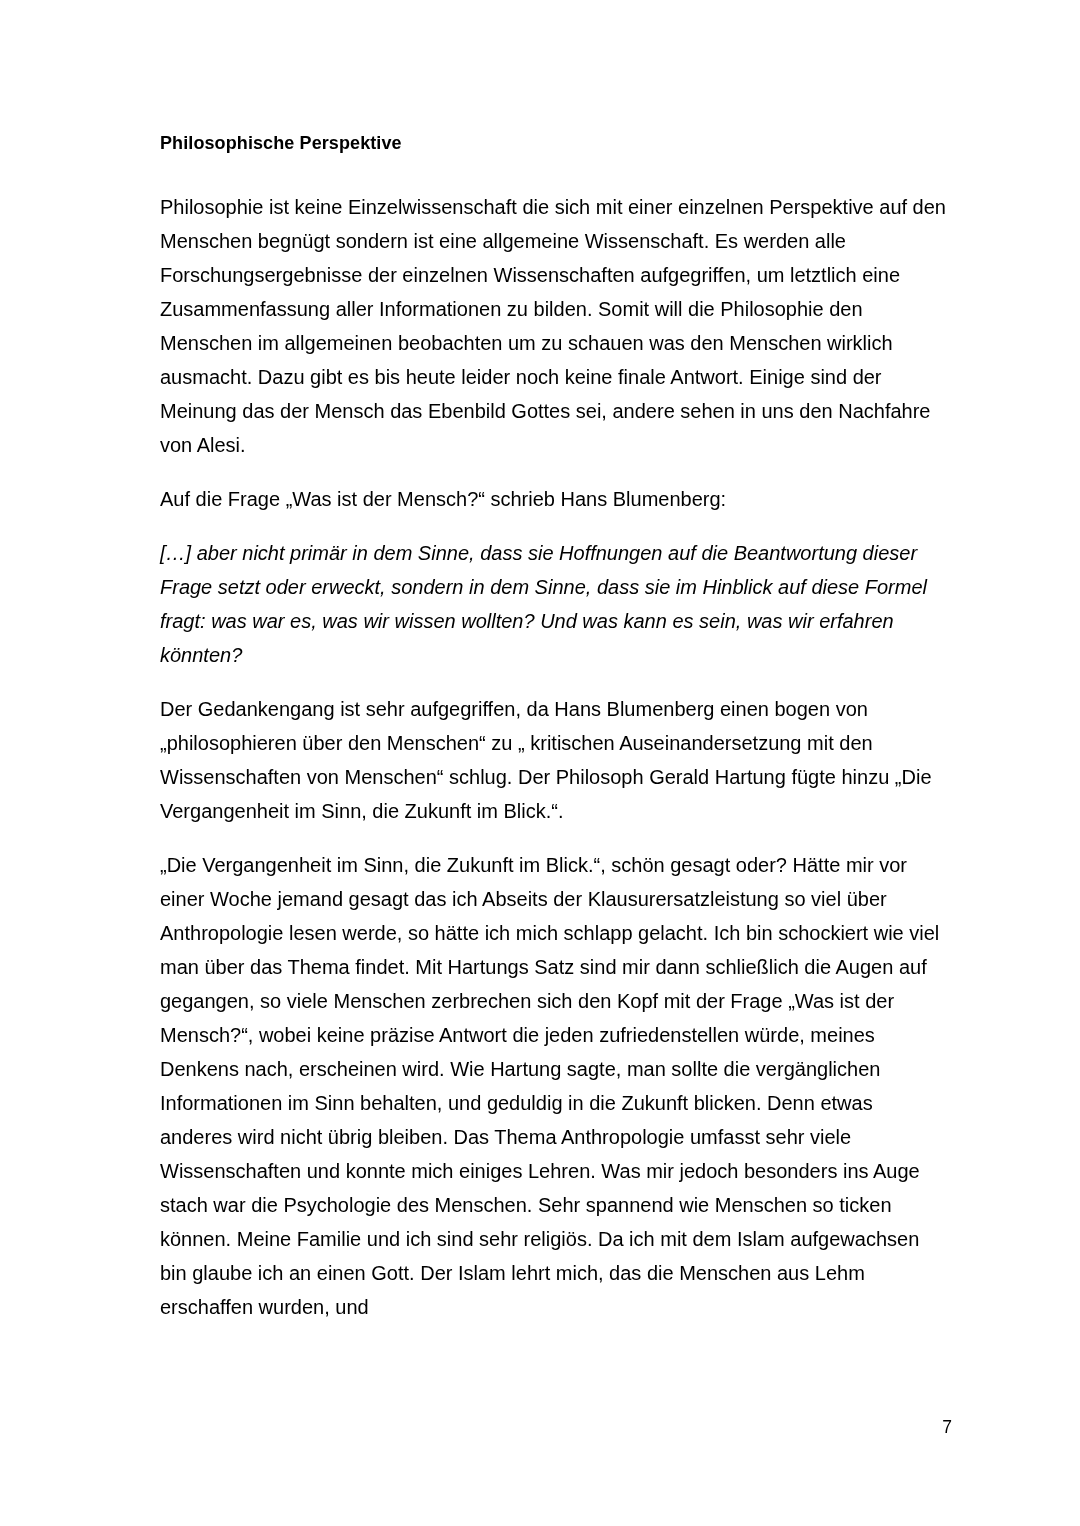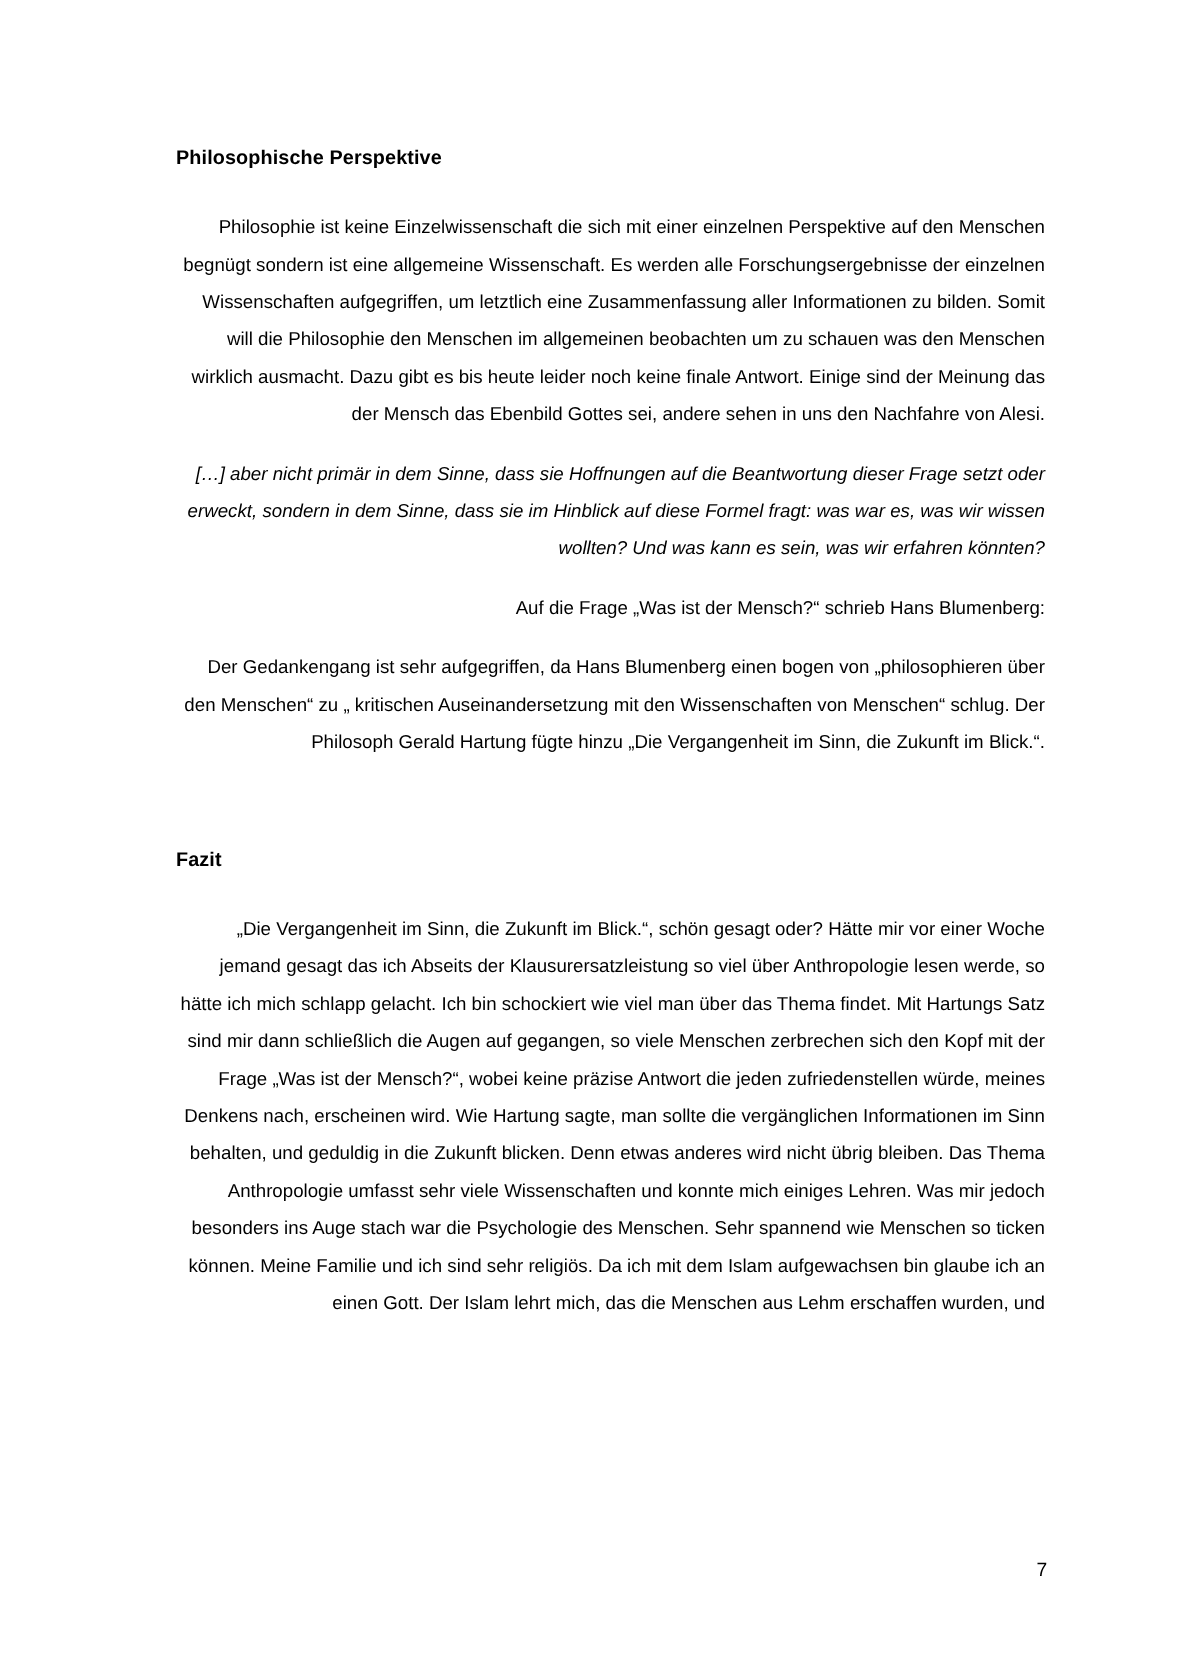--- a/index.html
+++ b/index.html
@@ -33,25 +33,25 @@
     font-size: 18px;
     line-height: 34px;
     font-weight: 700;
     margin: 0 0 30px 0;
     letter-spacing: 0.1px;
   }
   h2.heading.fazit {
     margin-top: 72px;
   }
   p.para {
-    font-size: 17px;
+    font-size: 20px;
     line-height: 34px;
     font-weight: 400;
     margin: 0 0 20px 0;
-    text-align: right;
+    text-align: left;
   }
   p.para.quote {
     font-style: italic;
   }
   .page-number {
     position: absolute;
     top: 1410px;
     right: 128px;
     font-size: 17.5px;
     line-height: 34px;
@@ -61,26 +61,25 @@
 </head>
 <body>
 
 <div class="page">
   <div class="content">
 
     <h2 class="heading">Philosophische Perspektive</h2>
 
     <p class="para">Philosophie ist keine Einzelwissenschaft die sich mit einer einzelnen Perspektive auf den Menschen begnügt sondern ist eine allgemeine Wissenschaft. Es werden alle Forschungsergebnisse der einzelnen Wissenschaften aufgegriffen, um letztlich eine Zusammenfassung aller Informationen zu bilden. Somit will die Philosophie den Menschen im allgemeinen beobachten um zu schauen was den Menschen wirklich ausmacht. Dazu gibt es bis heute leider noch keine finale Antwort. Einige sind der Meinung das der Mensch das Ebenbild Gottes sei, andere sehen in uns den Nachfahre von Alesi.</p>
 
+    <p class="para">Auf die Frage „Was ist der Mensch?“ schrieb Hans Blumenberg:</p>
+
     <p class="para quote">[…] aber nicht primär in dem Sinne, dass sie Hoffnungen auf die Beantwortung dieser Frage setzt oder erweckt, sondern in dem Sinne, dass sie im Hinblick auf diese Formel fragt: was war es, was wir wissen wollten? Und was kann es sein, was wir erfahren könnten?</p>
-
-    <p class="para">Auf die Frage „Was ist der Mensch?“ schrieb Hans Blumenberg:</p>
 
     <p class="para">Der Gedankengang ist sehr aufgegriffen, da Hans Blumenberg einen bogen von „philosophieren über den Menschen“ zu „ kritischen Auseinandersetzung mit den Wissenschaften von Menschen“ schlug. Der Philosoph Gerald Hartung fügte hinzu „Die Vergangenheit im Sinn, die Zukunft im Blick.“.</p>
 
-    <h2 class="heading fazit">Fazit</h2>
 
     <p class="para">„Die Vergangenheit im Sinn, die Zukunft im Blick.“, schön gesagt oder? Hätte mir vor einer Woche jemand gesagt das ich Abseits der Klausurersatzleistung so viel über Anthropologie lesen werde, so hätte ich mich schlapp gelacht. Ich bin schockiert wie viel man über das Thema findet. Mit Hartungs Satz sind mir dann schließlich die Augen auf gegangen, so viele Menschen zerbrechen sich den Kopf mit der Frage „Was ist der Mensch?“, wobei keine präzise Antwort die jeden zufriedenstellen würde, meines Denkens nach, erscheinen wird. Wie Hartung sagte, man sollte die vergänglichen Informationen im Sinn behalten, und geduldig in die Zukunft blicken. Denn etwas anderes wird nicht übrig bleiben. Das Thema Anthropologie umfasst sehr viele Wissenschaften und konnte mich einiges Lehren. Was mir jedoch besonders ins Auge stach war die Psychologie des Menschen. Sehr spannend wie Menschen so ticken können. Meine Familie und ich sind sehr religiös. Da ich mit dem Islam aufgewachsen bin glaube ich an einen Gott. Der Islam lehrt mich, das die Menschen aus Lehm erschaffen wurden, und</p>
 
   </div>
 
   <div class="page-number">7</div>
 </div>
 
 </body></html>

